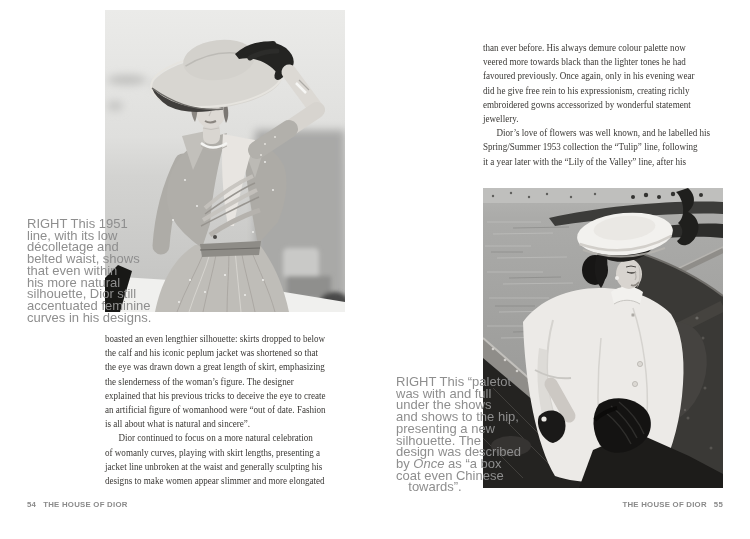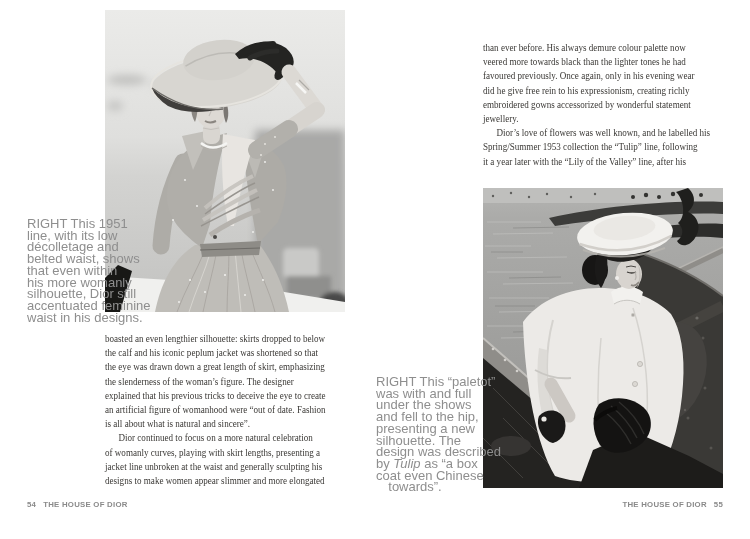--- a/index.html
+++ b/index.html
@@ -156,24 +156,24 @@
         </g>
       </svg>
     </div>
 
     <div class="caption" style="left:27px;top:218px;width:82px;">
       <div class="cap-line">RIGHT This 1951</div>
       <div class="cap-line">line, with its low</div>
       <div class="cap-line">décolletage and</div>
       <div class="cap-line">belted waist, shows</div>
       <div class="cap-line">that even within</div>
-      <div class="cap-line">his more womanly</div>
+      <div class="cap-line">his more natural</div>
       <div class="cap-line">silhouette, Dior still</div>
       <div class="cap-line">accentuated feminine</div>
-      <div class="cap-line">waist in his designs.</div>
+      <div class="cap-line">curves in his designs.</div>
     </div>
 
     <div class="bodytext" style="left:105px;top:331px;">
       <div class="body-line">boasted an even lengthier silhouette: skirts dropped to below</div>
       <div class="body-line">the calf and his iconic peplum jacket was shortened so that</div>
       <div class="body-line">the eye was drawn down a great length of skirt, emphasizing</div>
       <div class="body-line">the slenderness of the woman’s figure. The designer</div>
       <div class="body-line">explained that his previous tricks to deceive the eye to create</div>
       <div class="body-line">an artificial figure of womanhood were “out of date. Fashion</div>
       <div class="body-line">is all about what is natural and sincere”.</div>
@@ -355,29 +355,29 @@
               <path d="M128,218 C138,226 148,238 154,250"></path>
               <path d="M136,214 C146,222 156,234 161,246"></path>
               <path d="M122,224 C132,232 142,244 148,256"></path>
             </g>
             <path d="M112,232 C118,226 126,222 134,220" stroke="#0c0b0a" stroke-width="4" fill="none"></path>
           </g>
         </g>
       </svg>
     </div>
 
-    <div class="caption" style="left:376px;top:376px;width:78px;">
+    <div class="caption" style="left:396px;top:376px;width:78px;">
       <div class="cap-line">RIGHT This “paletot”</div>
       <div class="cap-line">was with and full</div>
       <div class="cap-line">under the shows</div>
-      <div class="cap-line">and fell to the hip,</div>
+      <div class="cap-line">and shows to the hip,</div>
       <div class="cap-line">presenting a new</div>
       <div class="cap-line">silhouette. The</div>
       <div class="cap-line">design was described</div>
-      <div class="cap-line"><span>by </span><em>Tulip</em><span> as “a box</span></div>
+      <div class="cap-line"><span>by </span><em>Once</em><span> as “a box</span></div>
       <div class="cap-line">coat even Chinese</div>
       <div class="cap-line">towards”.</div>
     </div>
 
     <div class="footer footer-right" style="left:523px;top:500px;width:200px;">
       <span>THE HOUSE OF DIOR</span><span class="gap-l">55</span>
     </div>
   </div>
 
 </div>

